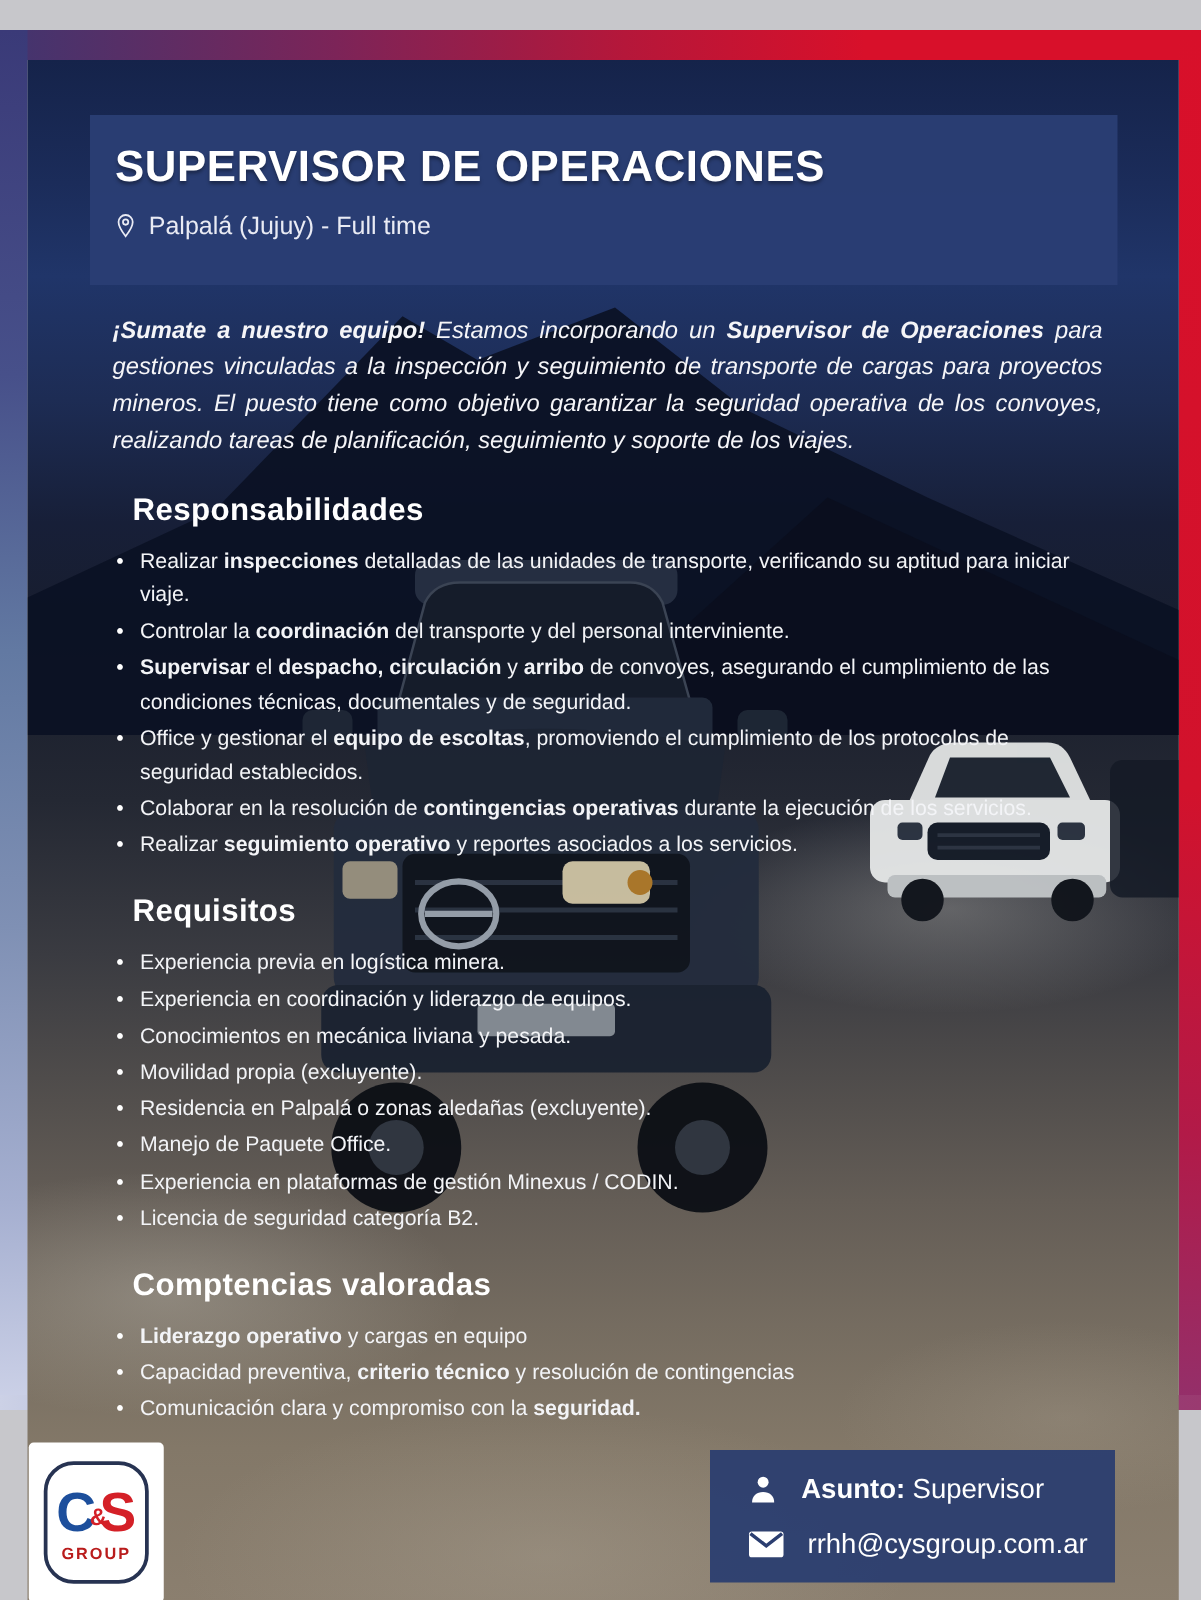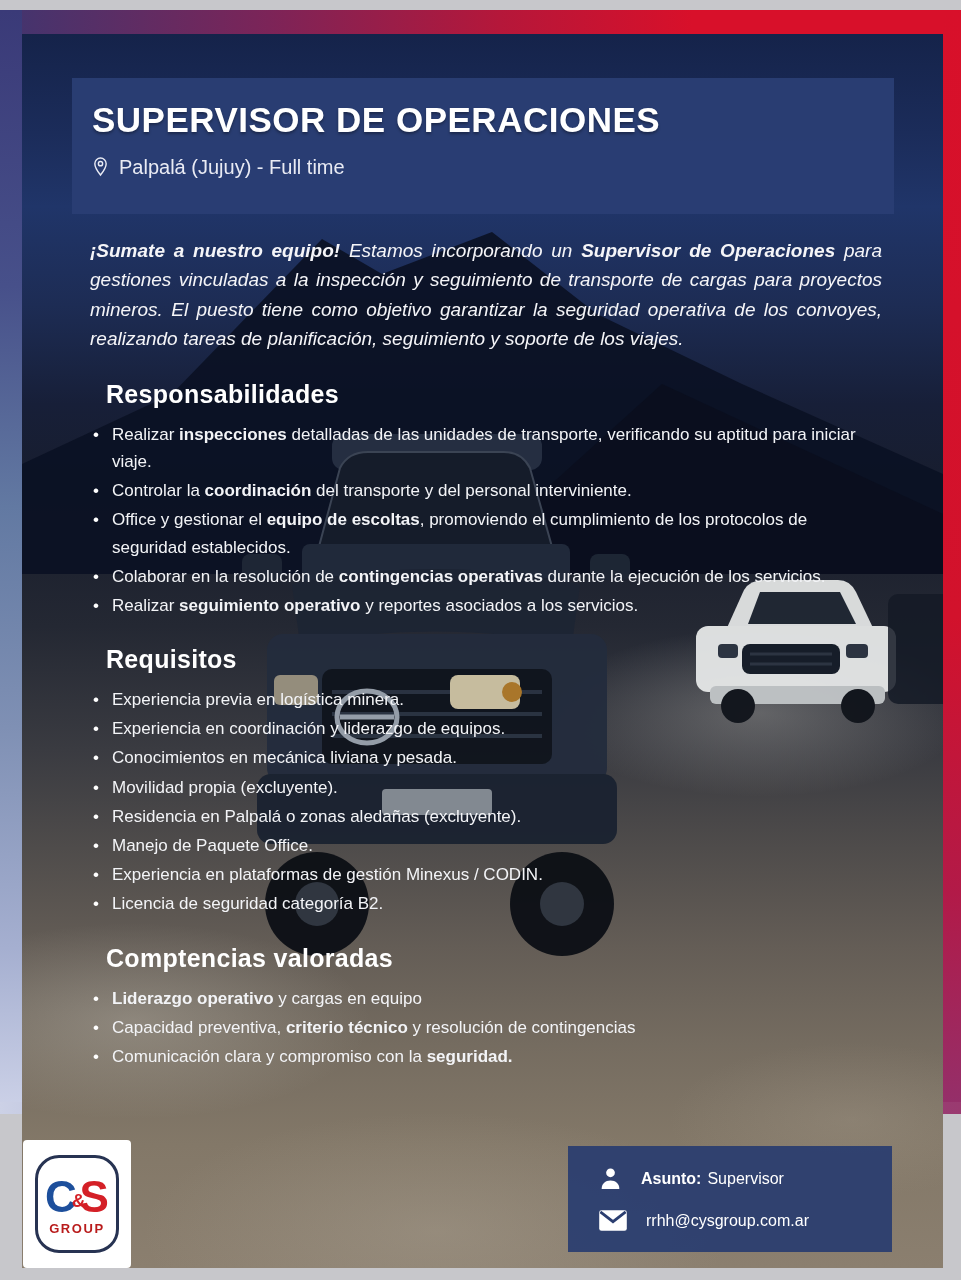--- a/index.html
+++ b/index.html
@@ -1,21 +1,21 @@
 <!DOCTYPE html>
 <html><head>
 <meta charset="utf-8">
 <style>
   html,body{margin:0;padding:0;}
   body{
     width:961px;height:1280px;position:relative;overflow:hidden;
     background:#c7c7cb;
     font-family:"Liberation Sans", sans-serif;
   }
-  .poster{position:absolute;left:0;top:10px;width:961px;height:1104px;}
+  .poster{position:absolute;left:0;top:24px;width:961px;height:1104px;}
   
   .f-top{position:absolute;left:0;top:0;width:100%;height:24px;
     background:linear-gradient(90deg,#41356f 0%,#7c2458 28%,#b5173a 52%,#d8102a 72%,#d8102a 100%);}
   .f-right{position:absolute;right:0;top:0;width:18px;height:100%;
     background:linear-gradient(180deg,#d8102a 0%,#d2122c 55%,#b21a48 80%,#93306b 100%);}
   .f-bottom{position:absolute;left:0;bottom:0;width:100%;height:12px;
     background:linear-gradient(90deg,#ccd1e6 0%,#8c93c0 35%,#7e6aa4 62%,#94427c 85%,#9a3a70 100%);}
   .f-left{position:absolute;left:0;top:0;width:22px;height:100%;
     background:linear-gradient(180deg,#3a3a78 0%,#47508a 25%,#6279a2 45%,#7f90b4 65%,#a5afd0 85%,#cdd2e8 100%);}
   
@@ -50,21 +50,21 @@
   .emblem{width:84px;height:98px;border:3.5px solid #273352;border-radius:24px;box-sizing:border-box;
     display:flex;flex-direction:column;align-items:center;justify-content:center;}
   .cs{display:flex;align-items:flex-start;justify-content:center;line-height:1;margin-top:2px;}
   .cs .c{color:#1d4f9c;font-size:44px;font-weight:900;}
   .cs .amp{color:#d42027;font-size:19px;font-weight:900;margin:16px -4px 0 -5px;position:relative;z-index:2;}
   .cs .s{color:#d42027;font-size:44px;font-weight:900;margin-left:-2px;}
   .group{color:#b91c1c;font-size:13px;font-weight:700;letter-spacing:1.6px;margin-top:2px;}
   
   .contact{position:absolute;left:546px;top:1112px;width:324px;height:106px;background:rgba(43,62,112,.94);
     display:flex;flex-direction:column;justify-content:center;gap:18px;}
-  .c-row{display:flex;align-items:center;gap:18px;padding-left:30px;color:#ffffff;font-size:16px;}
+  .c-row{display:flex;align-items:center;gap:18px;padding-left:30px;color:#ffffff;font-size:22px;}
   .c-row .lbl{font-weight:700;}
   .c-row .val{margin-left:6px;}
   .c-row svg{flex:0 0 auto;}
 </style>
 </head>
 <body>
 
 <div class="poster">
   <div class="f-top"></div>
   <div class="f-left"></div>
@@ -131,20 +131,21 @@
       </div>
     </div>
 
     <div class="content">
       <p class="intro" id="intro"><span class="b">¡Sumate a nuestro equipo!</span><span>  Estamos incorporando un </span><span class="b">Supervisor de Operaciones</span><span> para gestiones vinculadas a la inspección y seguimiento de transporte de cargas para proyectos mineros. El puesto tiene como objetivo garantizar la seguridad operativa de los convoyes, realizando tareas de planificación, seguimiento y soporte de los viajes.</span></p>
       <div id="sections">
           <h2>Responsabilidades</h2>
           <ul>
             <li><span>Realizar </span><span class="b">inspecciones</span><span> detalladas de las unidades de transporte, verificando su aptitud para iniciar viaje.</span></li>
             <li><span>Controlar la </span><span class="b">coordinación</span><span> del transporte y del personal interviniente.</span></li>
+            <li><span class="b">Supervisar</span><span> el </span><span class="b">despacho, circulación</span><span> y </span><span class="b">arribo</span><span> de convoyes, asegurando el cumplimiento de las condiciones técnicas, documentales y de seguridad.</span></li>
             <li><span>Office y gestionar el </span><span class="b">equipo de escoltas</span><span>, promoviendo el cumplimiento de los protocolos de seguridad establecidos.</span></li>
             <li><span>Colaborar en la resolución de </span><span class="b">contingencias operativas</span><span> durante la ejecución de los servicios.</span></li>
             <li><span>Realizar </span><span class="b">seguimiento operativo</span><span> y reportes asociados a los servicios.</span></li>
           </ul>
           <h2>Requisitos</h2>
           <ul>
             <li><span>Experiencia previa en logística minera.</span></li>
             <li><span>Experiencia en coordinación y liderazgo de equipos.</span></li>
             <li><span>Conocimientos en mecánica liviana y pesada.</span></li>
             <li><span>Movilidad propia (excluyente).</span></li>

